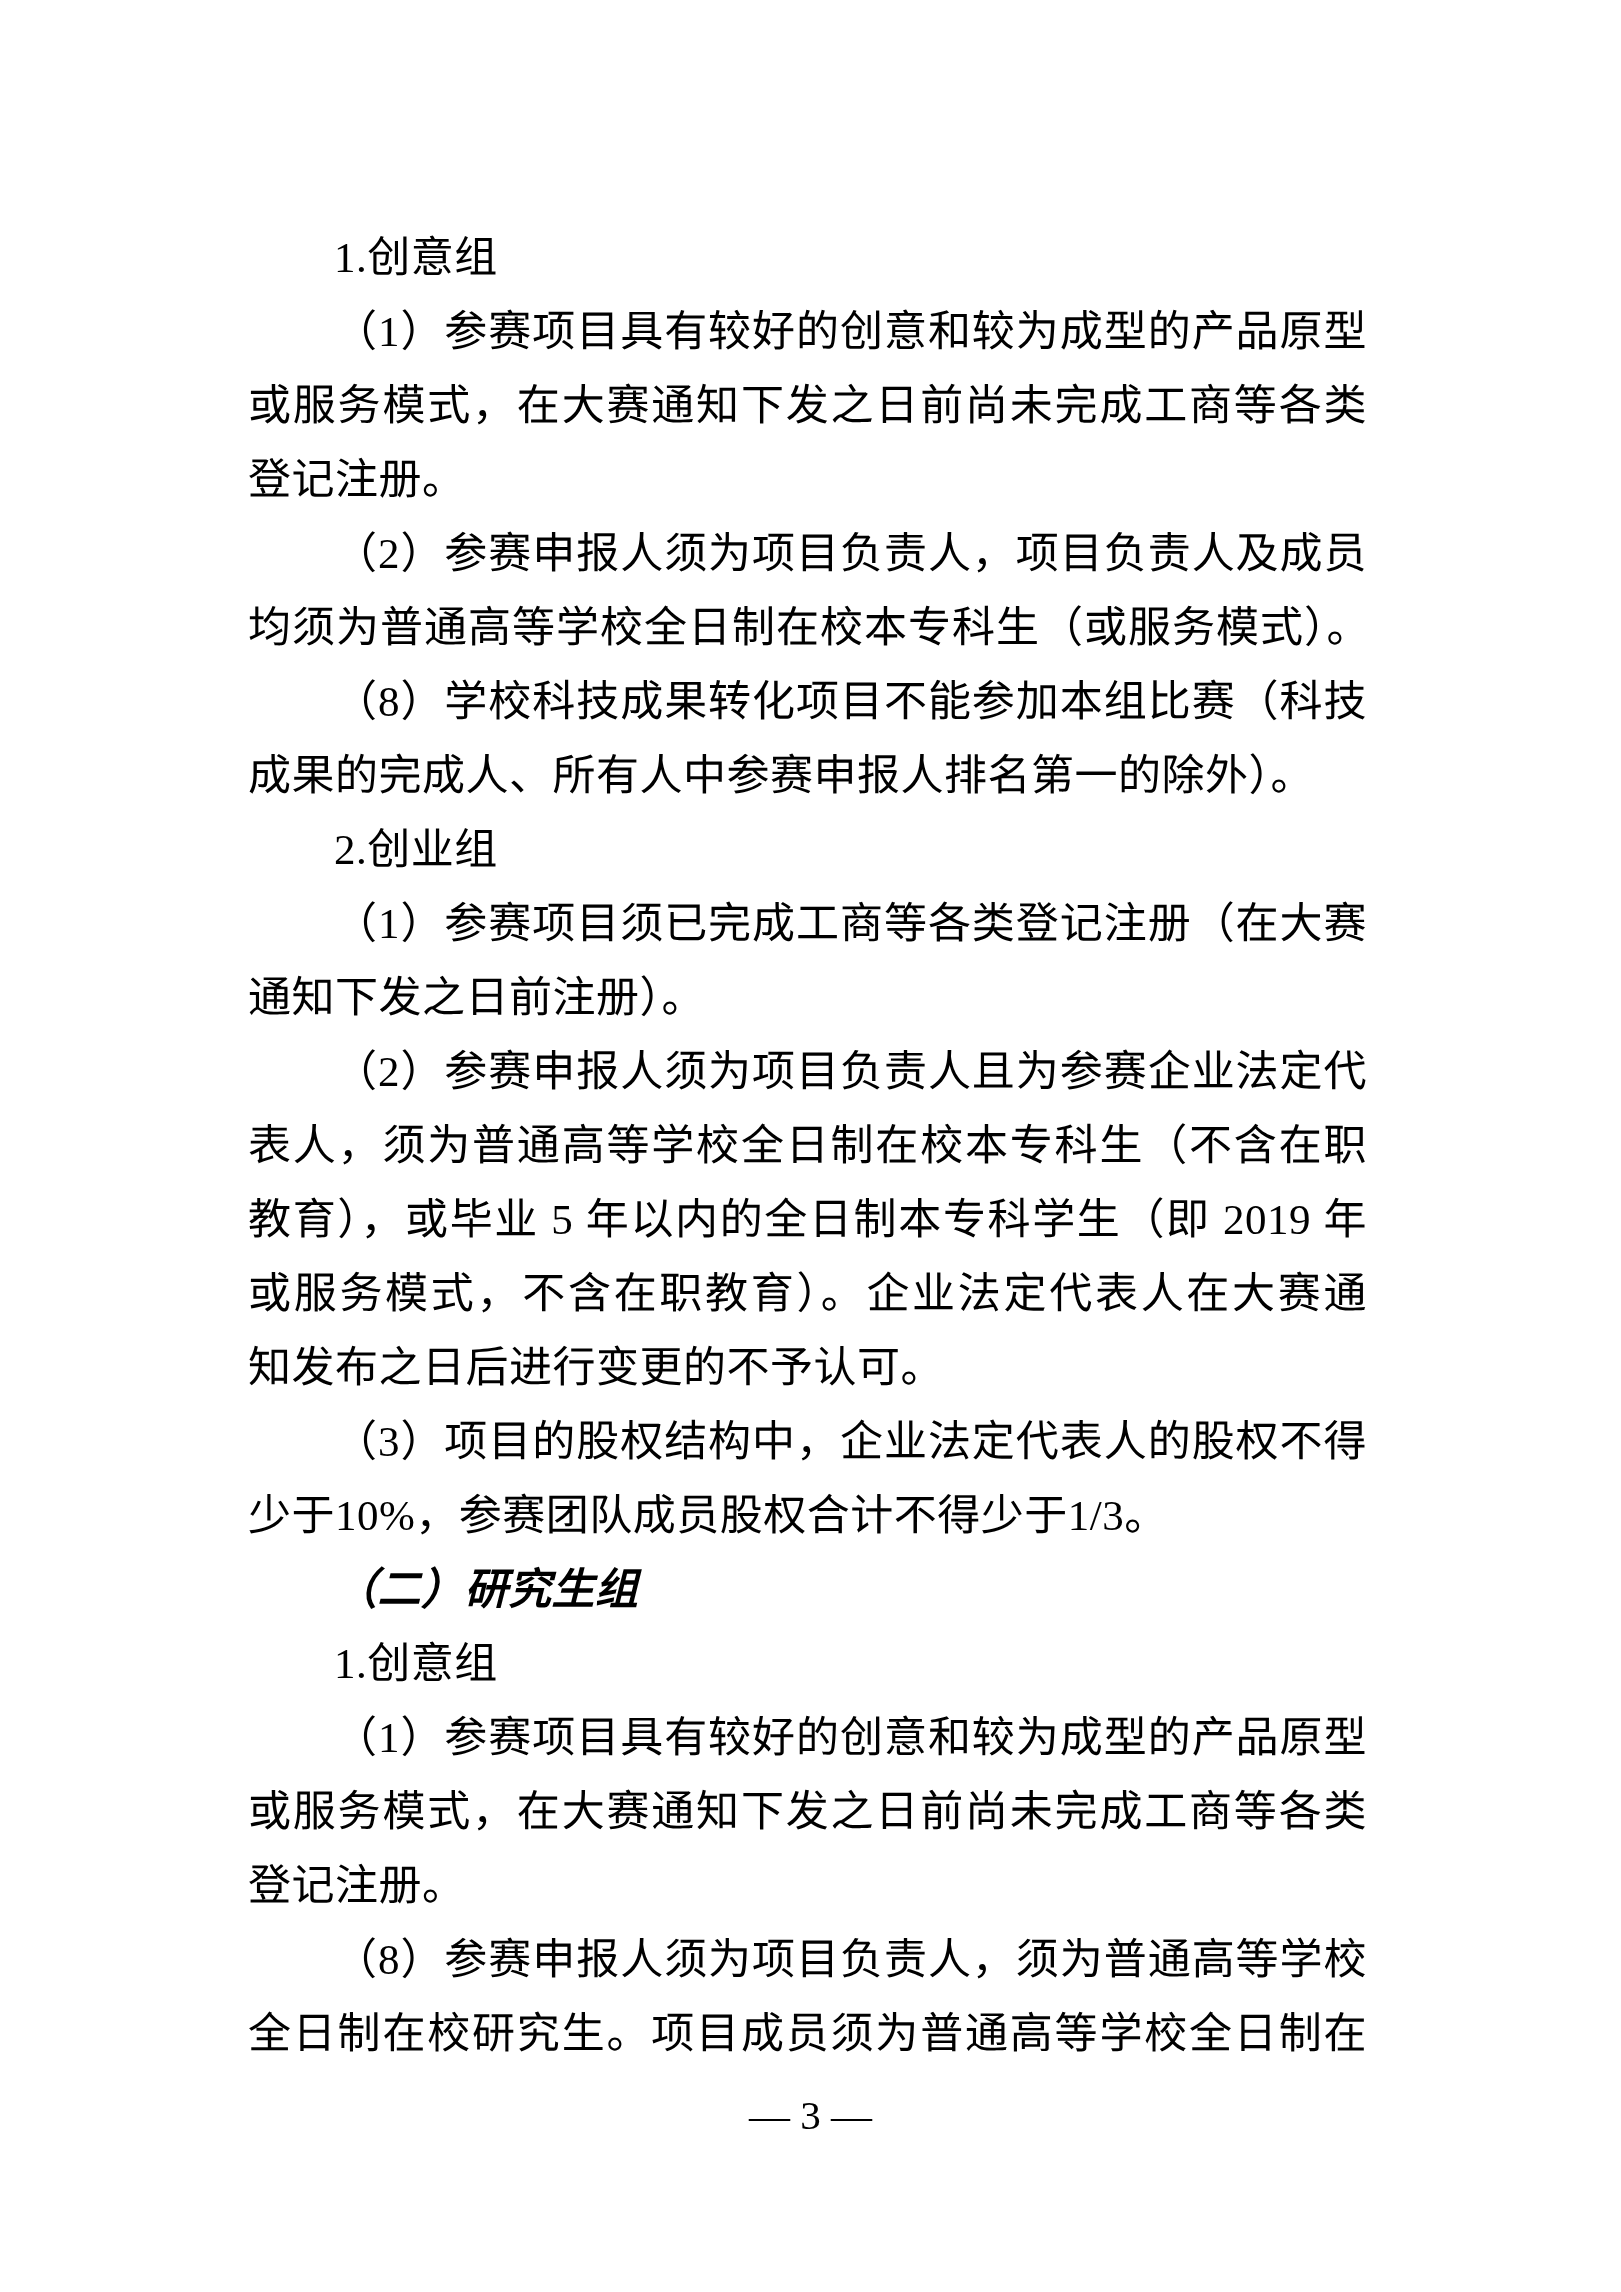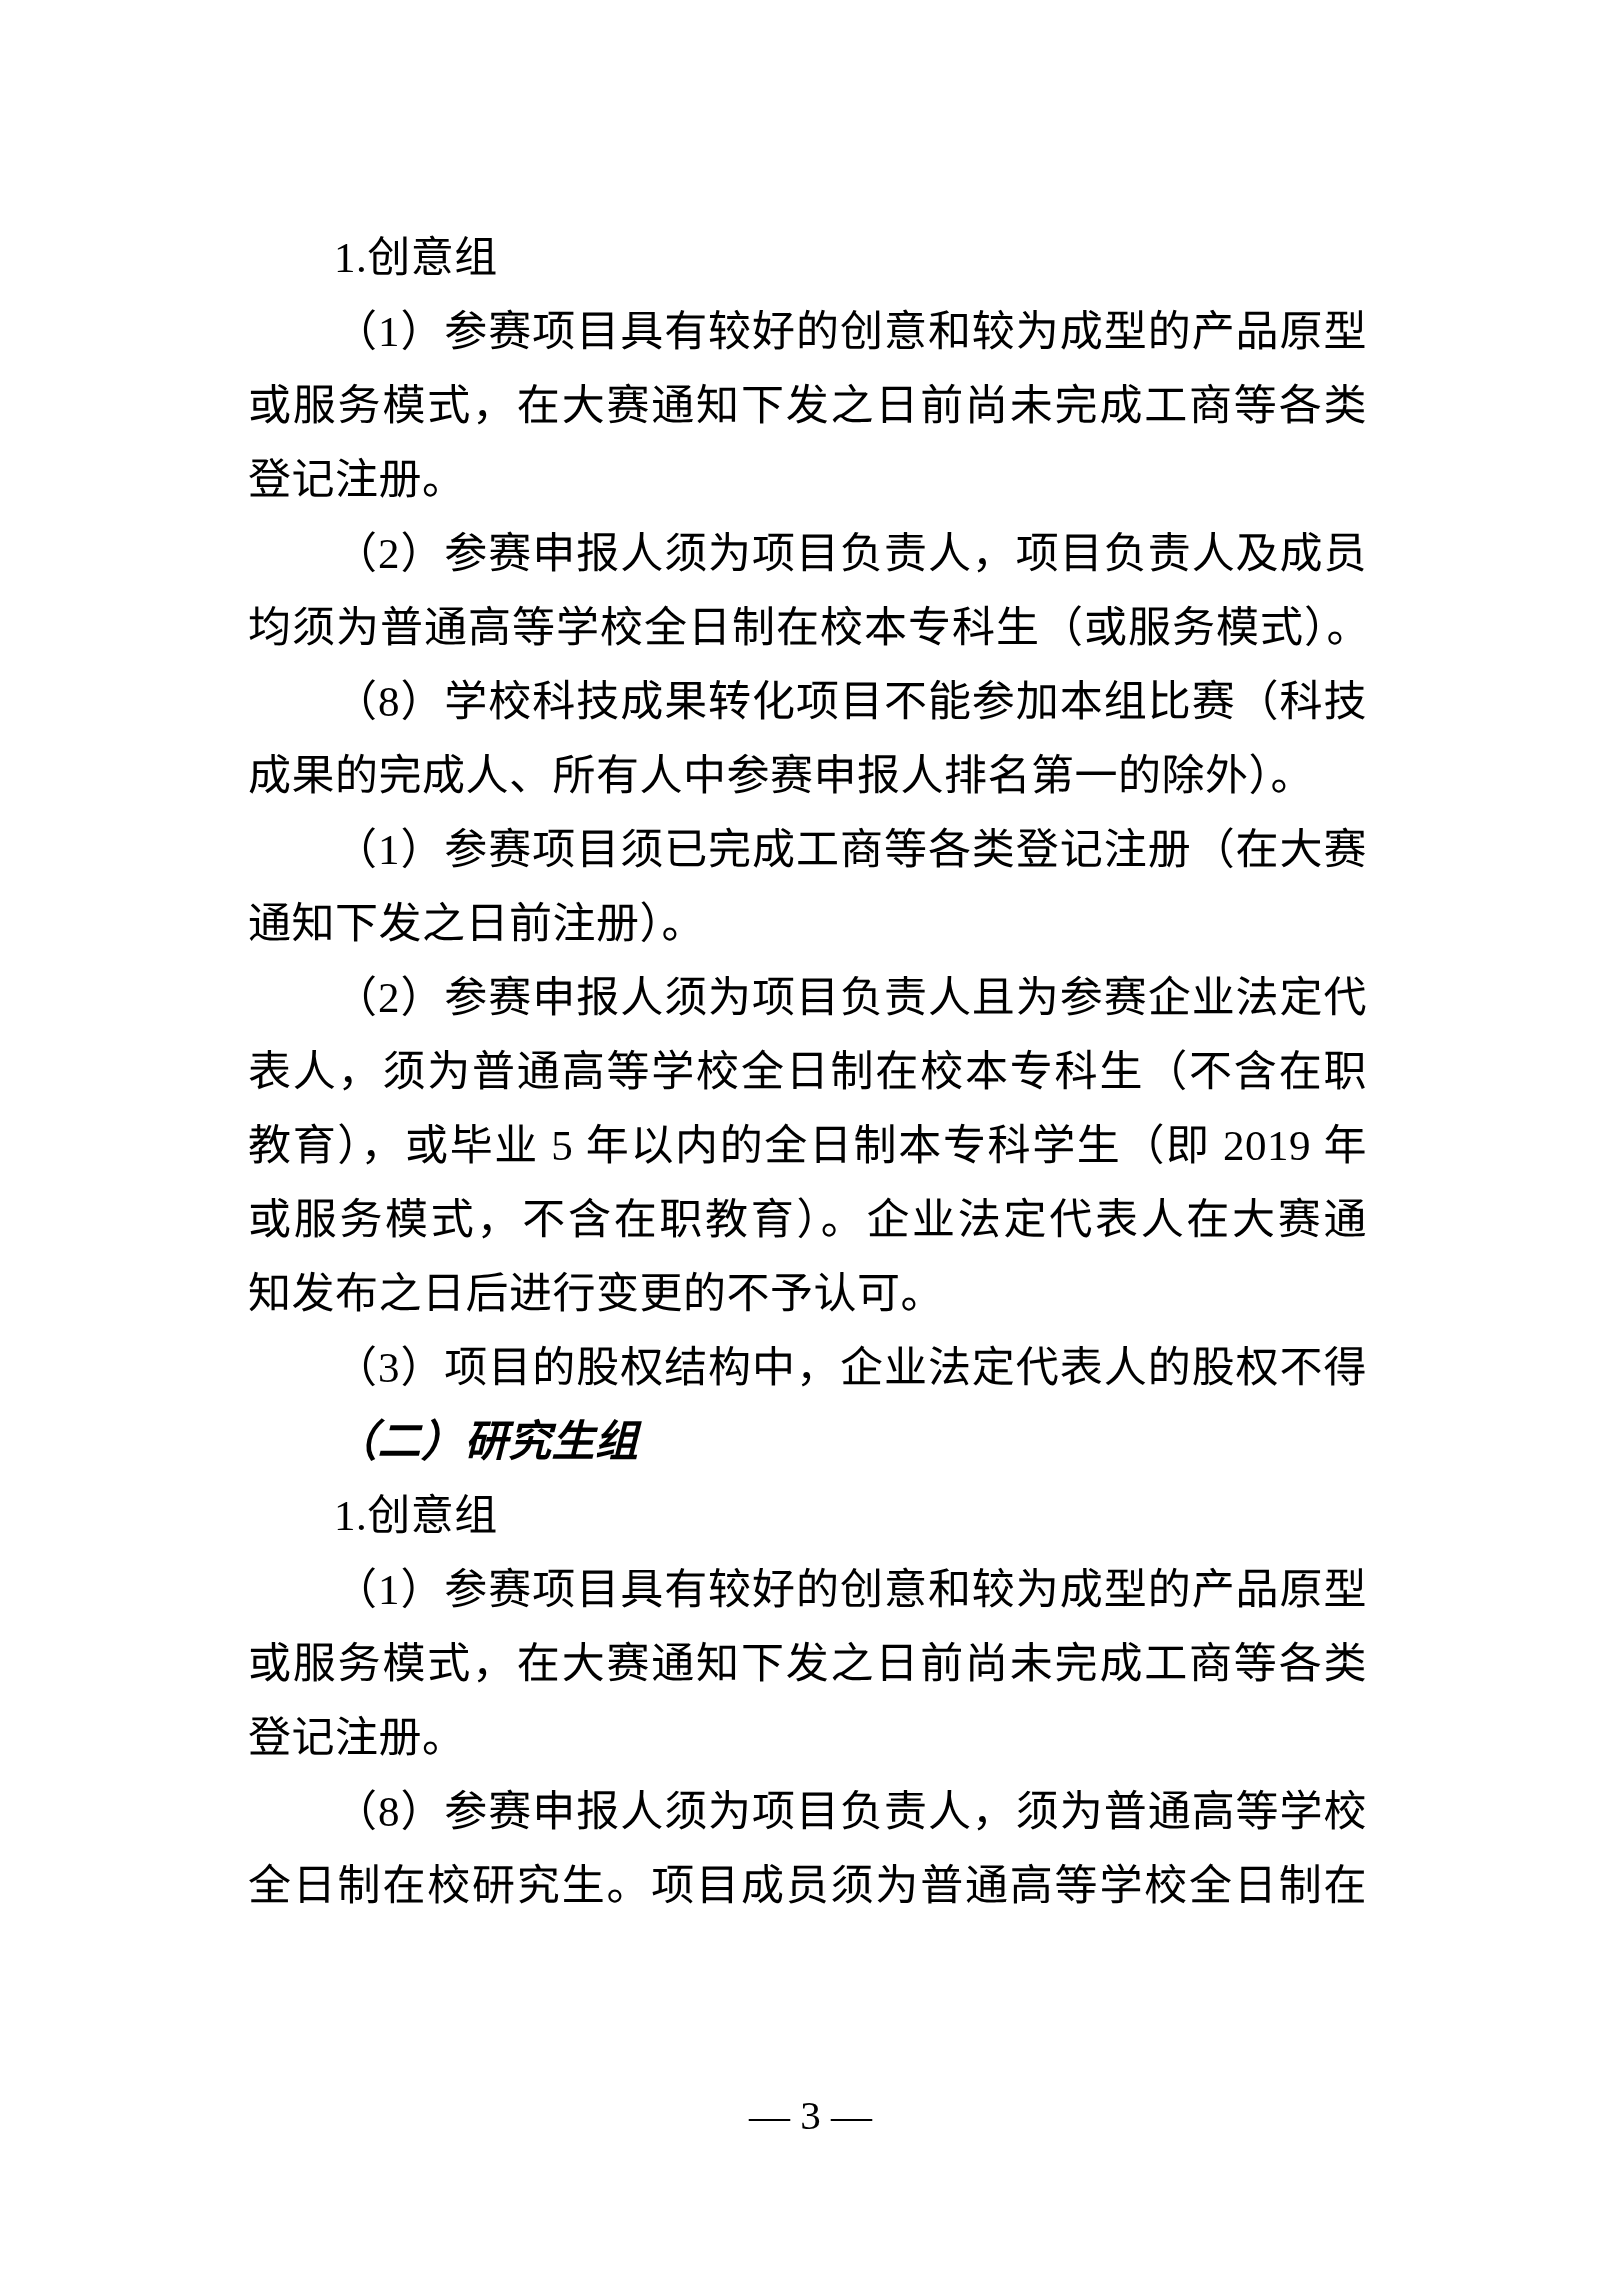--- a/index.html
+++ b/index.html
@@ -64,28 +64,30 @@
 <div class="page">
   <main class="doc-body" id="lines-container">
       <div class="line indent sub-heading">1.创意组</div>
       <div class="line indent fill">（1）参赛项目具有较好的创意和较为成型的产品原型</div>
       <div class="line fill">或服务模式，在大赛通知下发之日前尚未完成工商等各类</div>
       <div class="line">登记注册。</div>
       <div class="line indent fill">（2）参赛申报人须为项目负责人，项目负责人及成员</div>
       <div class="line nowrap">均须为普通高等学校全日制在校本专科生（或服务模式）。</div>
       <div class="line indent fill">（8）学校科技成果转化项目不能参加本组比赛（科技</div>
       <div class="line">成果的完成人、所有人中参赛申报人排名第一的除外）。</div>
+      <div class="line indent sub-heading">2.创业组</div>
       <div class="line indent fill">（1）参赛项目须已完成工商等各类登记注册（在大赛</div>
       <div class="line">通知下发之日前注册）。</div>
       <div class="line indent fill">（2）参赛申报人须为项目负责人且为参赛企业法定代</div>
       <div class="line fill">表人，须为普通高等学校全日制在校本专科生（不含在职</div>
       <div class="line fill">教育），或毕业 5 年以内的全日制本专科学生（即 2019 年</div>
       <div class="line fill">或服务模式，不含在职教育）。企业法定代表人在大赛通</div>
       <div class="line">知发布之日后进行变更的不予认可。</div>
       <div class="line indent fill">（3）项目的股权结构中，企业法定代表人的股权不得</div>
+      <div class="line">少于10%，参赛团队成员股权合计不得少于1/3。</div>
       <div class="line indent section-heading">（二）研究生组</div>
       <div class="line indent sub-heading">1.创意组</div>
       <div class="line indent fill">（1）参赛项目具有较好的创意和较为成型的产品原型</div>
       <div class="line fill">或服务模式，在大赛通知下发之日前尚未完成工商等各类</div>
       <div class="line">登记注册。</div>
       <div class="line indent fill">（8）参赛申报人须为项目负责人，须为普通高等学校</div>
       <div class="line fill">全日制在校研究生。项目成员须为普通高等学校全日制在</div>
     </main>
 
   <footer class="footer">

